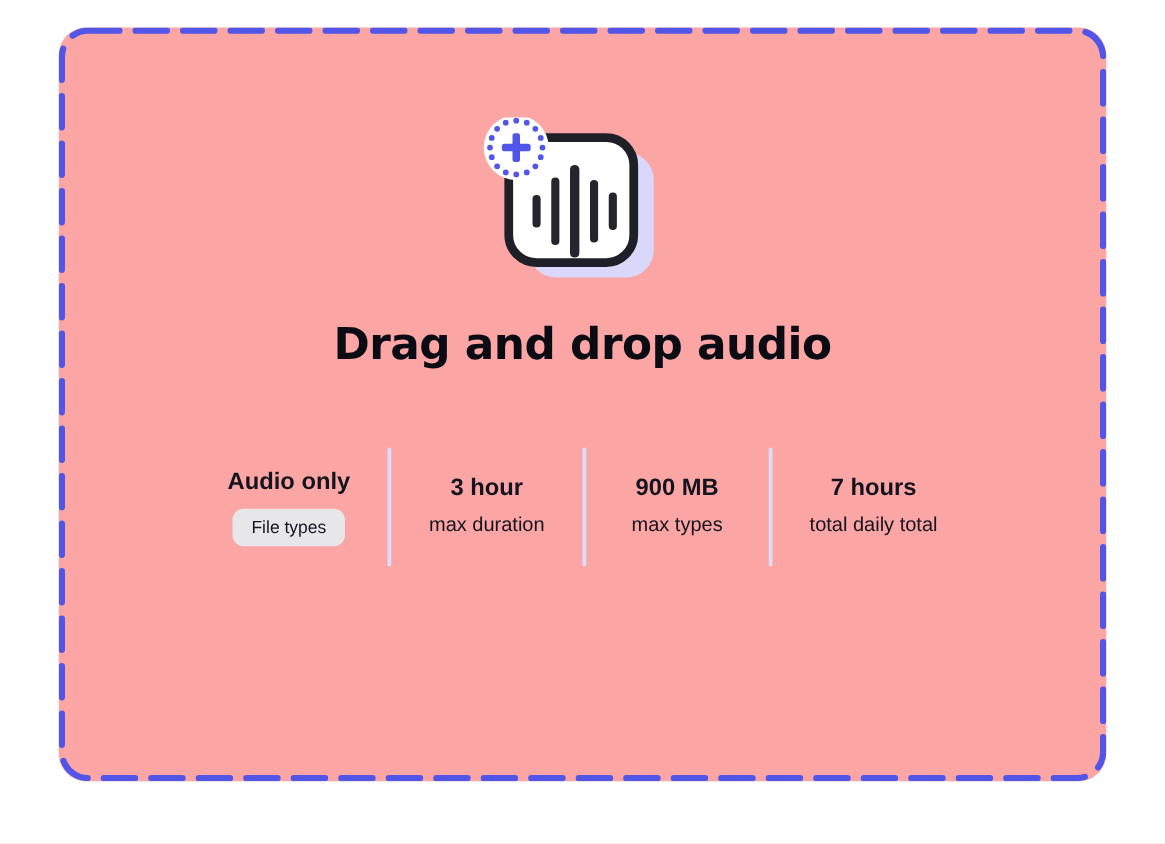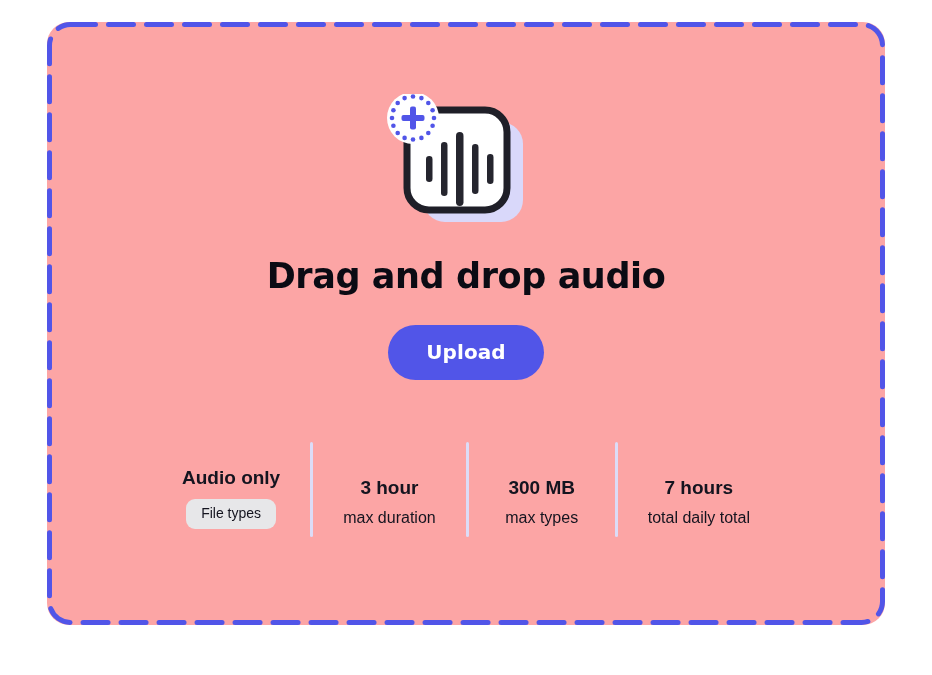--- a/index.html
+++ b/index.html
@@ -81,21 +81,21 @@
     margin-top: 62px;
     display: flex;
     align-items: stretch;
     justify-content: center;
   }
 
   .stat {
     display: flex;
     flex-direction: column;
     align-items: center;
-    justify-content: flex-end;
+    justify-content: center;
     padding: 8px 30px 8px 30px;
     min-width: 146px;
   }
 
   .stat-value {
     font-size: 19px;
     font-weight: 700;
     color: #14141f;
     line-height: 1.35;
     white-space: nowrap;
@@ -185,40 +185,39 @@
         <g fill="#5155e8">
           <rect x="31.0" y="12.5" width="6" height="23" rx="2"></rect>
           <rect x="22.5" y="21.0" width="23" height="6" rx="2"></rect>
         </g>
       </g>
     </svg>
   </div>
 
   <h1 class="headline">Drag and drop audio</h1>
 
-  <button class="upload-button">Upload</button>
 
   <div class="stats">
 
     <div class="stat">
       <div class="stat-value">Audio only</div>
       <div class="stat-badge">File types</div>
     </div>
 
     <div class="stat-divider"></div>
 
     <div class="stat">
       <div class="stat-value">3 hour</div>
       <div class="stat-label">max duration</div>
     </div>
 
     <div class="stat-divider"></div>
 
     <div class="stat">
-      <div class="stat-value">300 MB</div>
+      <div class="stat-value">900 MB</div>
       <div class="stat-label">max types</div>
     </div>
 
     <div class="stat-divider"></div>
 
     <div class="stat">
       <div class="stat-value">7 hours</div>
       <div class="stat-label">total daily total</div>
     </div>
 

